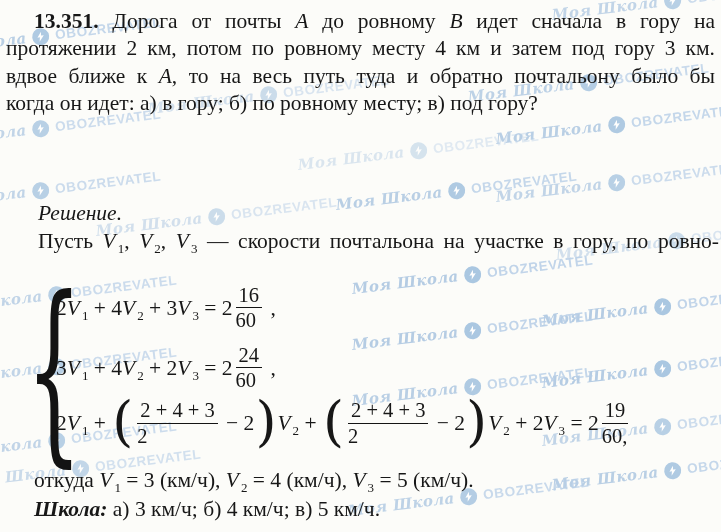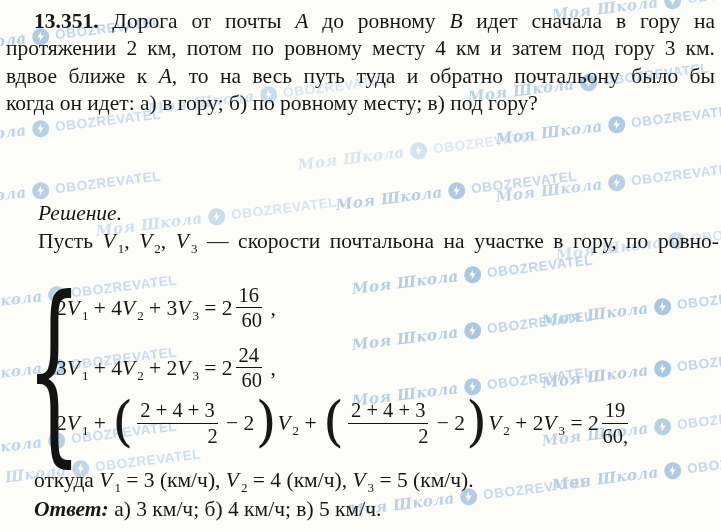--- a/index.html
+++ b/index.html
@@ -46,21 +46,21 @@
     font-family:"DejaVu Serif",serif;font-size:196px;line-height:196px;
     transform:scaleX(.45);transform-origin:0 50%;
   }
   .eq{
     position:absolute;left:56px;z-index:1;font-size:21.5px;white-space:pre;
   }
   #eq-0{top:286px}
   #eq-1{top:346px}
   #eq-2{top:398px}
   .frac{
-    display:inline-flex;flex-direction:column;align-items:flex-end;
+    display:inline-flex;flex-direction:column;align-items:flex-start;
     vertical-align:middle;margin:0 3px;font-size:20.5px;line-height:1.08;
     transform:translateY(-2px);
   }
   .frac .num{padding:0 3px 1px;border-bottom:1.5px solid #141414}
   .frac .den{padding-top:1px}
   .paren{
     display:inline-block;vertical-align:middle;margin:0 1px;
     font-family:"DejaVu Serif",serif;font-size:54px;line-height:1;
     transform:translateY(-3px);
   }
@@ -304,13 +304,13 @@
 <div id="sol-intro" class="block">
     <div class="line j indent"><span>Пусть </span><span class="i">V</span><span class=" sb">1</span><span>, </span><span class="i">V</span><span class=" sb">2</span><span>, </span><span class="i">V</span><span class=" sb">3</span><span> — скорости почтальона на участке в гору, по ровно-</span></div>
   </div>
 
 <span id="brace">{</span>
 <div id="eq-0" class="eq"><span>2</span><span class="i">V</span><span class=" sb">1</span><span> + 4</span><span class="i">V</span><span class=" sb">2</span><span> + 3</span><span class="i">V</span><span class=" sb">3</span><span> = 2</span><span class="frac"><span class="num">16</span><span class="den">60</span></span><span> ,</span></div>
 <div id="eq-1" class="eq"><span>3</span><span class="i">V</span><span class=" sb">1</span><span> + 4</span><span class="i">V</span><span class=" sb">2</span><span> + 2</span><span class="i">V</span><span class=" sb">3</span><span> = 2</span><span class="frac"><span class="num">24</span><span class="den">60</span></span><span> ,</span></div>
 <div id="eq-2" class="eq"><span>2</span><span class="i">V</span><span class=" sb">1</span><span> + </span><span class="paren">(</span><span><span class="frac"><span class="num">2 + 4 + 3</span><span class="den">2</span></span><span> − 2</span></span><span class="paren">)</span><span class="i">V</span><span class=" sb">2</span><span> + </span><span class="paren">(</span><span><span class="frac"><span class="num">2 + 4 + 3</span><span class="den">2</span></span><span> − 2</span></span><span class="paren">)</span><span class="i">V</span><span class=" sb">2</span><span> + 2</span><span class="i">V</span><span class=" sb">3</span><span> = 2</span><span class="frac"><span class="num">19</span><span class="den">60,</span></span></div>
 
 <div id="conclusion" class="block"><span>откуда </span><span class="i">V</span><span class=" sb">1</span><span> = 3 (км/ч), </span><span class="i">V</span><span class=" sb">2</span><span> = 4 (км/ч), </span><span class="i">V</span><span class=" sb">3</span><span> = 5 (км/ч).</span></div>
-<div id="answer" class="block"><span class="bi">Ответ:</span><span> а) 3 км/ч; б) 4 км/ч; в) 5 км/ч.</span></div>
+<div id="answer" class="block"><span class="bi">Школа:</span><span> а) 3 км/ч; б) 4 км/ч; в) 5 км/ч.</span></div>
 
 </body></html>

